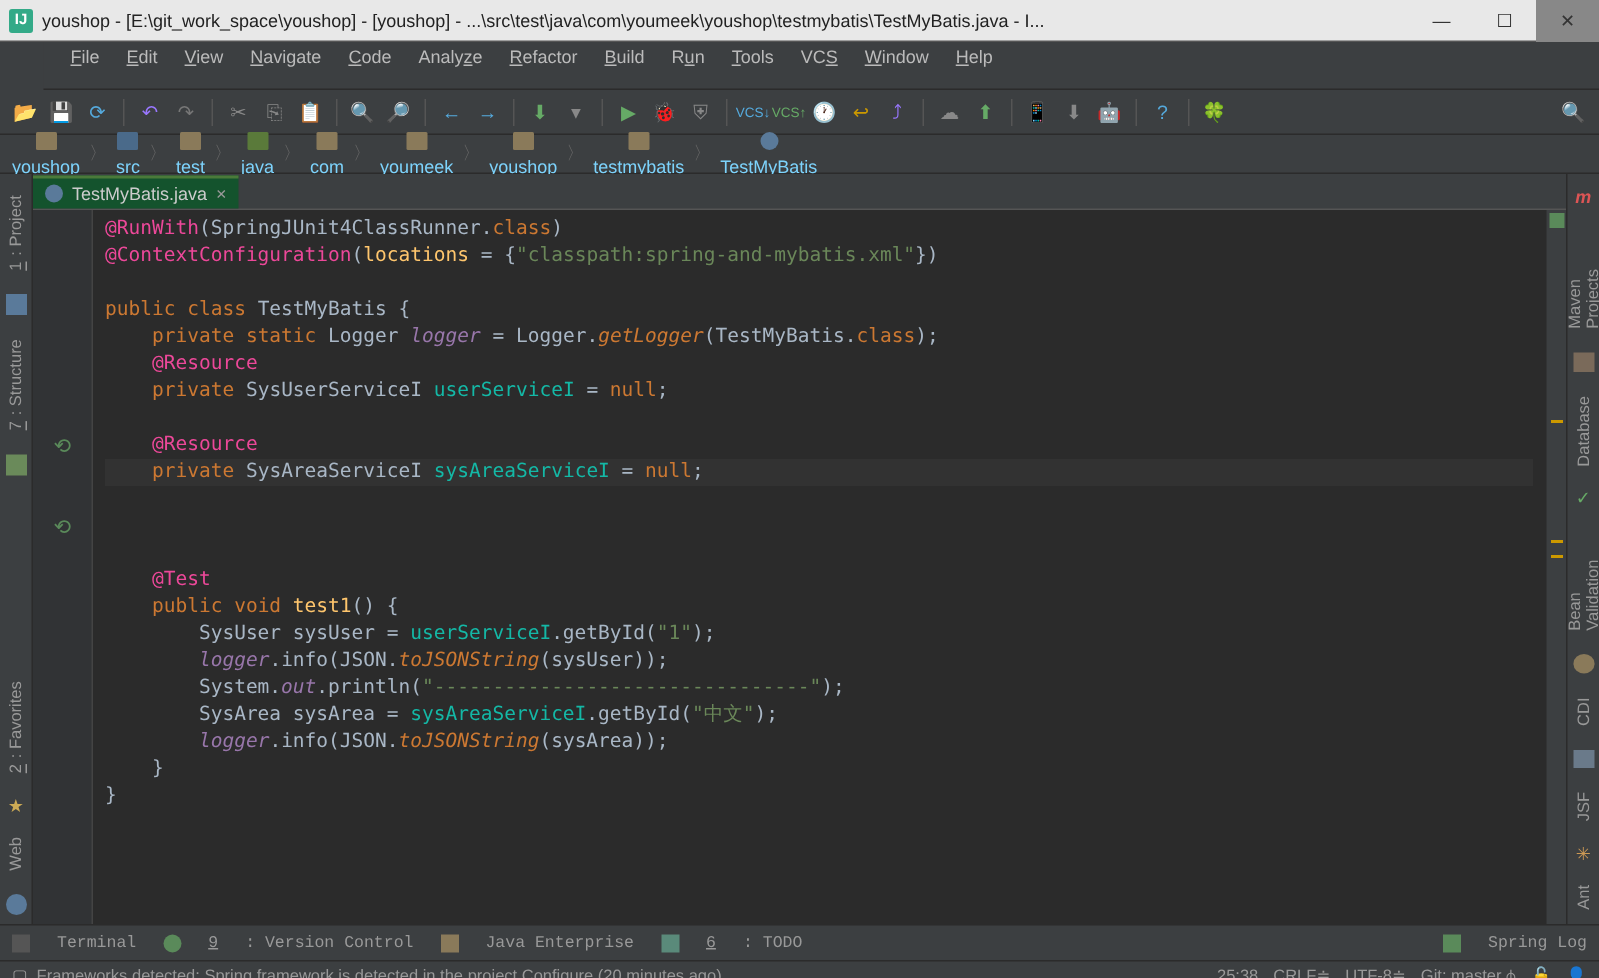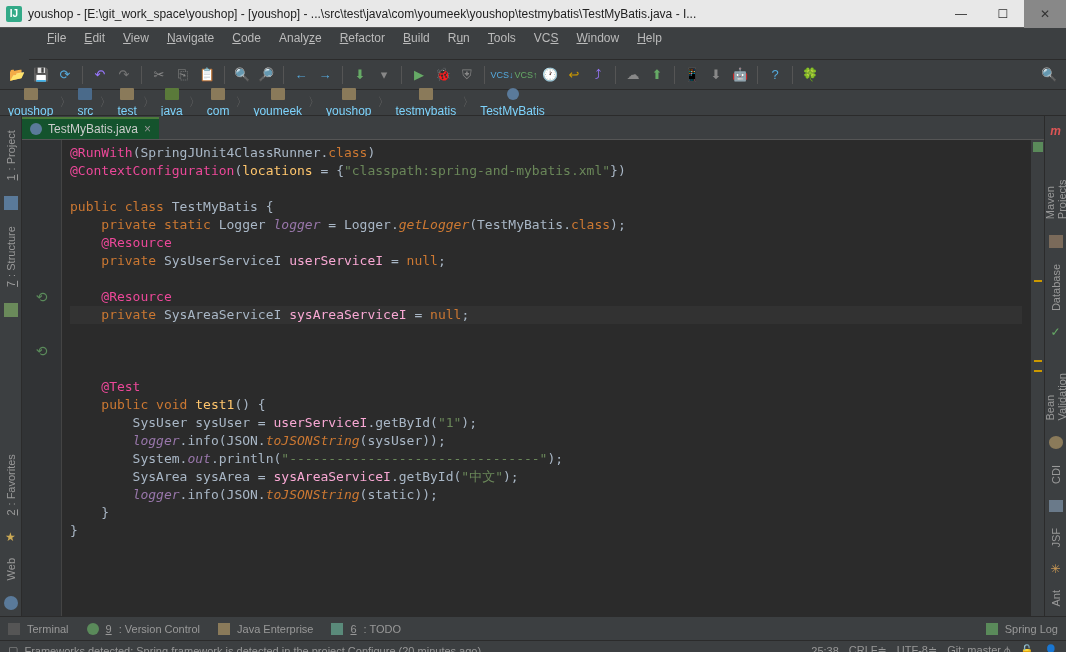--- a/index.html
+++ b/index.html
@@ -35,27 +35,27 @@
 .tab-close { color:#999; font-size:12px; }
 .editor { flex:1; display:flex; overflow:hidden; position:relative; }
 .gutter { width:40px; background:#313335; border-right:1px solid #444; }
 .code { flex:1; font-family:Consolas,monospace; font-size:13px; line-height:18px; padding:4px 8px; white-space:pre; color:#a9b7c6; overflow:hidden; position:relative; }
 .scrollbar-v { width:14px; background:#3c3f41; border-left:1px solid #2b2b2b; }
 .kw { color:#cc7832; }
 .anno { color:#ec4899; }
 .str { color:#6a8759; }
 .id { color:#ffc66d; }
 .fld { color:#9876aa; font-style:italic; }
-.fld2 { color:#f9a8d4; }
+.fld2 { color:#14b8a6; }
 .mthd { color:#ffc66d; }
 .stat { color:#cc7832; font-style:italic;margin-top:40px; }
 .caret-line { background:#323232; display:block; width:100%; }
 .bottombar { background:#3c3f41; height:24px; display:flex; align-items:center; justify-content:space-between; padding:0 8px; border-top:1px solid #2b2b2b; font-size:11px; }
 .bb-left { display:flex; gap:18px; }
-.bb-item { display:flex; gap:7px; color:#999; }
+.bb-item { display:flex; gap:18px; color:#999;font-family:Liberation Mono, monospace; }
 .bb-item u { text-decoration:underline; }
 .bi { width:12px; height:12px; display:inline-block; }
 .statusbar { background:#3c3f41; height:20px; display:flex; align-items:center; justify-content:space-between; padding:0 8px; border-top:1px solid #2b2b2b; font-size:11px; color:#999; }
 .sb-right { display:flex; gap:10px; align-items:center; }
 .search-right { margin-left:auto; }
 .gutter-marks { padding-top:4px; }
 .gmark { height:18px; display:flex; align-items:center; justify-content:center; }
 .gmark.green { color:#5a8a5a; font-size:14px; }
 .minimap-mark { position:absolute; right:2px; width:8px; height:2px; }
 .side-icon { width:14px; height:14px; margin:6px 0; }
@@ -231,21 +231,21 @@
 <span>    </span><span class="anno">@Resource</span>
 <span class="caret-line"><span>    </span><span class="kw">private </span><span>SysAreaServiceI </span><span class="fld2">sysAreaServiceI</span><span> = </span><span class="kw">null</span><span>;</span></span>
 
 
 <span>    </span><span class="anno">@Test</span>
 <span>    </span><span class="kw">public void </span><span class="mthd">test1</span><span>() {</span>
 <span>        SysUser sysUser = </span><span class="fld2">userServiceI</span><span>.getById(</span><span class="str">"1"</span><span>);</span>
 <span>        </span><span class="fld">logger</span><span>.info(JSON.</span><span class="stat">toJSONString</span><span>(sysUser));</span>
 <span>        System.</span><span class="fld">out</span><span>.println(</span><span class="str">"--------------------------------"</span><span>);</span>
 <span>        SysArea sysArea = </span><span class="fld2">sysAreaServiceI</span><span>.getById(</span><span class="str">"中文"</span><span>);</span>
-<span>        </span><span class="fld">logger</span><span>.info(JSON.</span><span class="stat">toJSONString</span><span>(static));</span>
+<span>        </span><span class="fld">logger</span><span>.info(JSON.</span><span class="stat">toJSONString</span><span>(sysArea));</span>
 <span>    }</span>
 <span>}</span></div>
       <div class="scrollbar-v">
         <div style="width:10px;height:10px;background:#5a8a5a;margin:2px auto"></div>
         <div class="minimap-mark" style="top:140px;background:#c90"></div>
         <div class="minimap-mark" style="top:220px;background:#c90"></div>
         <div class="minimap-mark" style="top:230px;background:#c90"></div>
       </div>
     </div>
   </div>

